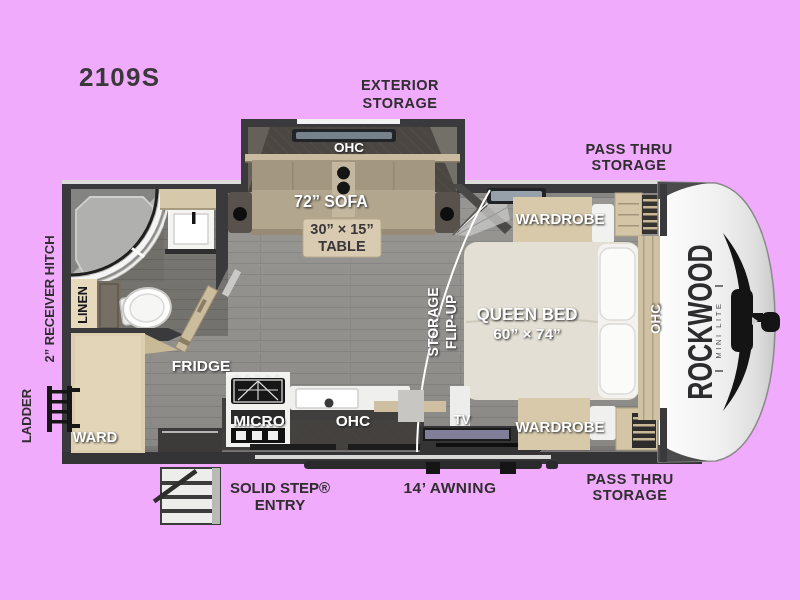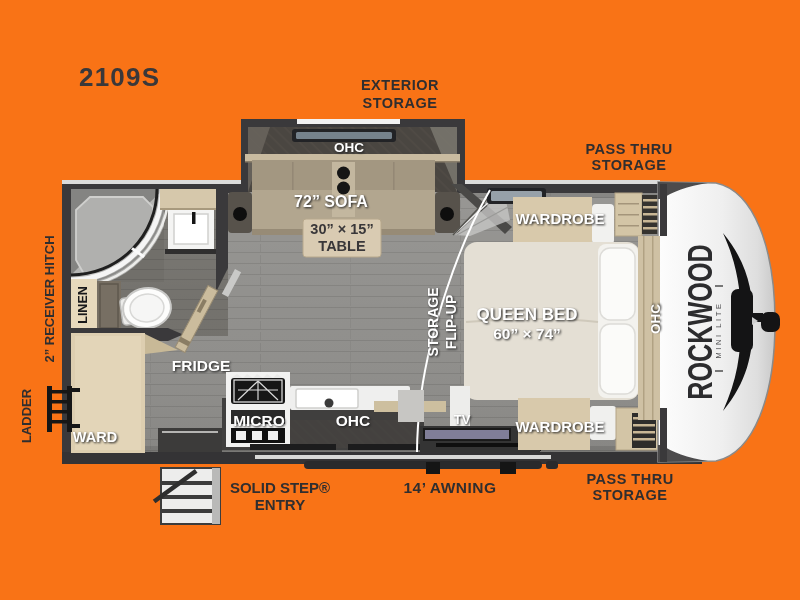--- a/index.html
+++ b/index.html
@@ -1,16 +1,16 @@
 <!DOCTYPE html>
 <html><head>
 <meta charset="utf-8">
 <style>
   html,body{margin:0;padding:0;background:#ffffff;}
-  .page{position:relative;width:800px;height:600px;background:#f97316;overflow:hidden;
+  .page{position:relative;width:800px;height:600px;background:#f0abfc;overflow:hidden;
         font-family:"Liberation Sans", sans-serif;}
   svg{display:block;}
   text{font-family:"Liberation Sans", sans-serif;}
   .lab{font-weight:bold;fill:#ffffff;}
   .dk{font-weight:bold;fill:#302e2f;}
 </style>
 </head>
 <body>
 <div class="page">
 <svg width="800" height="600" viewBox="0 0 800 600" xmlns="http://www.w3.org/2000/svg">

